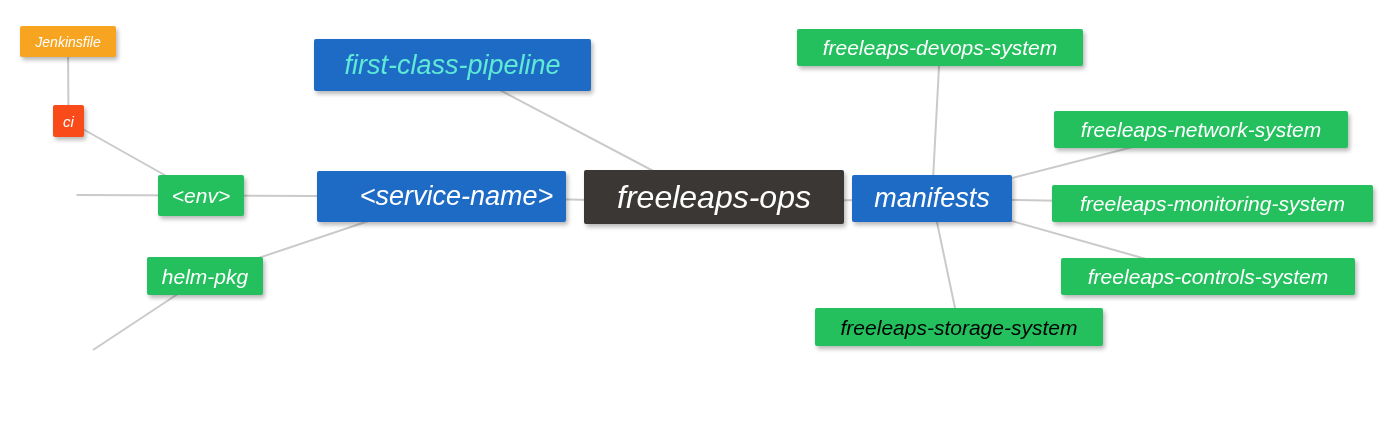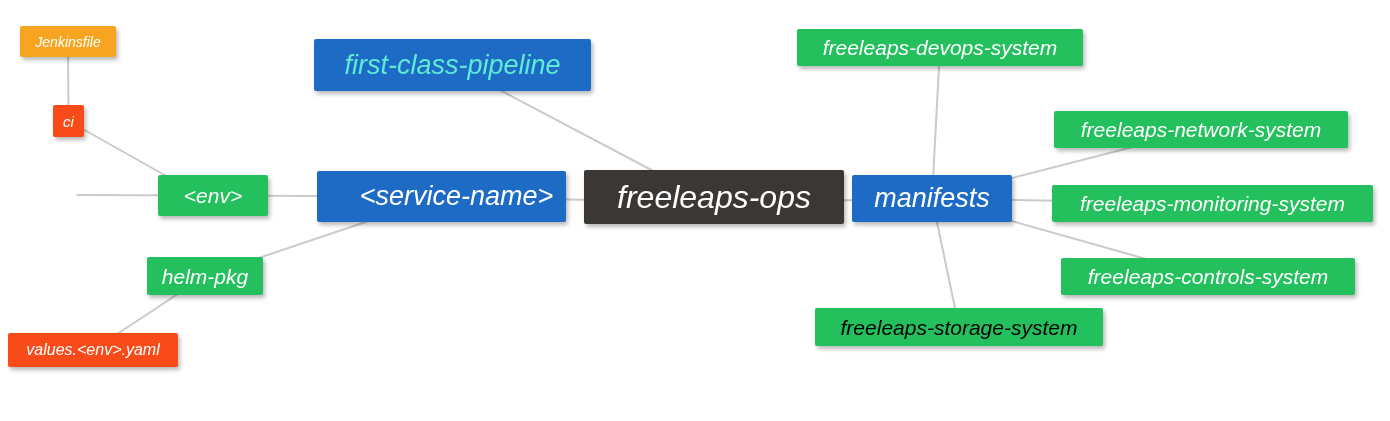--- a/index.html
+++ b/index.html
@@ -63,34 +63,31 @@
       <line x1="932" y1="198.5" x2="1208" y2="276.5" stroke="#cacaca" stroke-width="2"></line>
       <line x1="932" y1="198.5" x2="959" y2="327" stroke="#cacaca" stroke-width="2"></line>
     </svg>
 
 <div class="node" style="left: 20px; top: 26px; width: 96px; height: 31px; font-size: 14px; background: rgb(247, 165, 33); color: rgb(255, 255, 255);">
       <span>Jenkinsfile</span>
     </div>
     <div class="node" style="left: 53px; top: 105px; width: 31px; height: 32px; font-size: 15px; background: rgb(249, 75, 25); color: rgb(255, 255, 255);">
       <span>ci</span>
     </div>
-    <div class="node" style="left: 158px; top: 175px; width: 110px; height: 41px; font-size: 21px; background: rgb(35, 192, 93); color: rgb(255, 255, 255); text-align: right;">
+    <div class="node" style="left: 158px; top: 175px; width: 86px; height: 41px; font-size: 21px; background: rgb(35, 192, 93); color: rgb(255, 255, 255); text-align: right;">
       <span>&lt;env&gt;</span>
     </div>
     <div class="node" style="left: 314px; top: 39px; width: 277px; height: 52px; font-size: 27px; background: rgb(30, 107, 198); color: #5eead4;">
       <span>first-class-pipeline</span>
     </div>
     <div class="node" style="left: 317px; top: 171px; width: 249px; height: 51px; font-size: 27px; background: rgb(30, 107, 198); color: rgb(255, 255, 255); padding-left: 30px;">
       <span>&lt;service-name&gt;</span>
     </div>
     <div class="node" style="left: 147px; top: 257px; width: 116px; height: 38px; font-size: 21px; background: rgb(35, 192, 93); color: rgb(255, 255, 255);">
       <span>helm-pkg</span>
-    </div>
-    <div class="node" style="left: 8px; top: 333px; width: 170px; height: 34px; font-size: 16px; background: rgb(249, 75, 25); color: rgb(255, 255, 255);">
-      <span>values.&lt;env&gt;.yaml</span>
     </div>
     <div class="node" style="left: 584px; top: 170px; width: 260px; height: 54px; font-size: 32px; background: rgb(59, 55, 52); color: rgb(255, 255, 255);">
       <span>freeleaps-ops</span>
     </div>
     <div class="node" style="left: 852px; top: 175px; width: 160px; height: 47px; font-size: 27px; background: rgb(30, 107, 198); color: rgb(255, 255, 255);">
       <span>manifests</span>
     </div>
     <div class="node" style="left: 797px; top: 29px; width: 286px; height: 37px; font-size: 21px; background: rgb(35, 192, 93); color: rgb(255, 255, 255);">
       <span>freeleaps-devops-system</span>
     </div>

